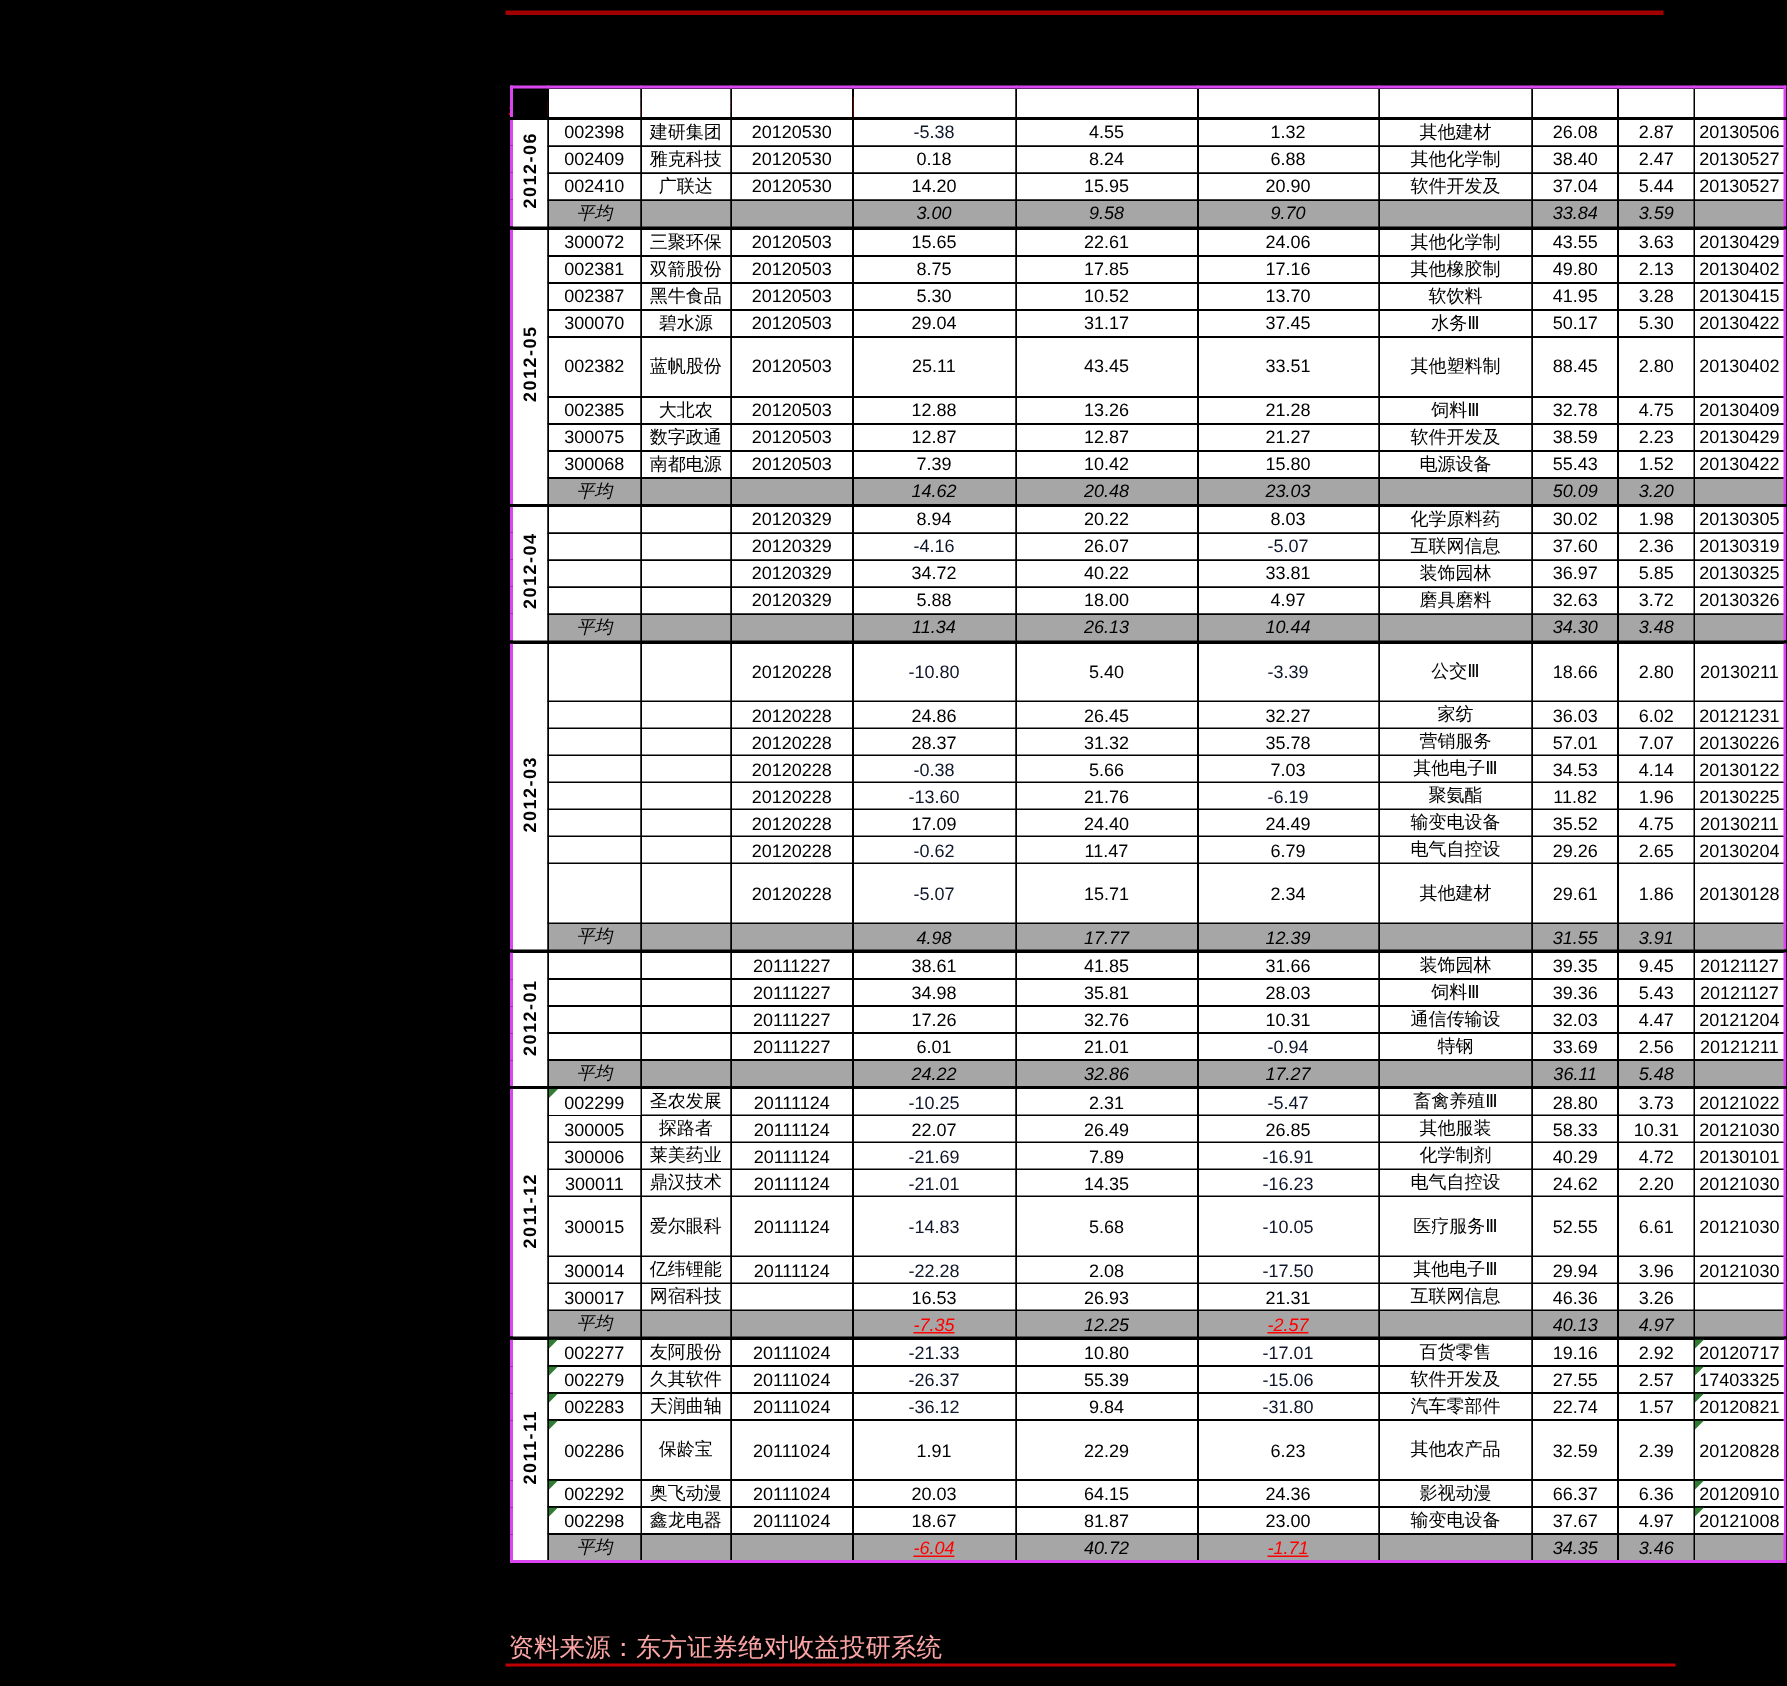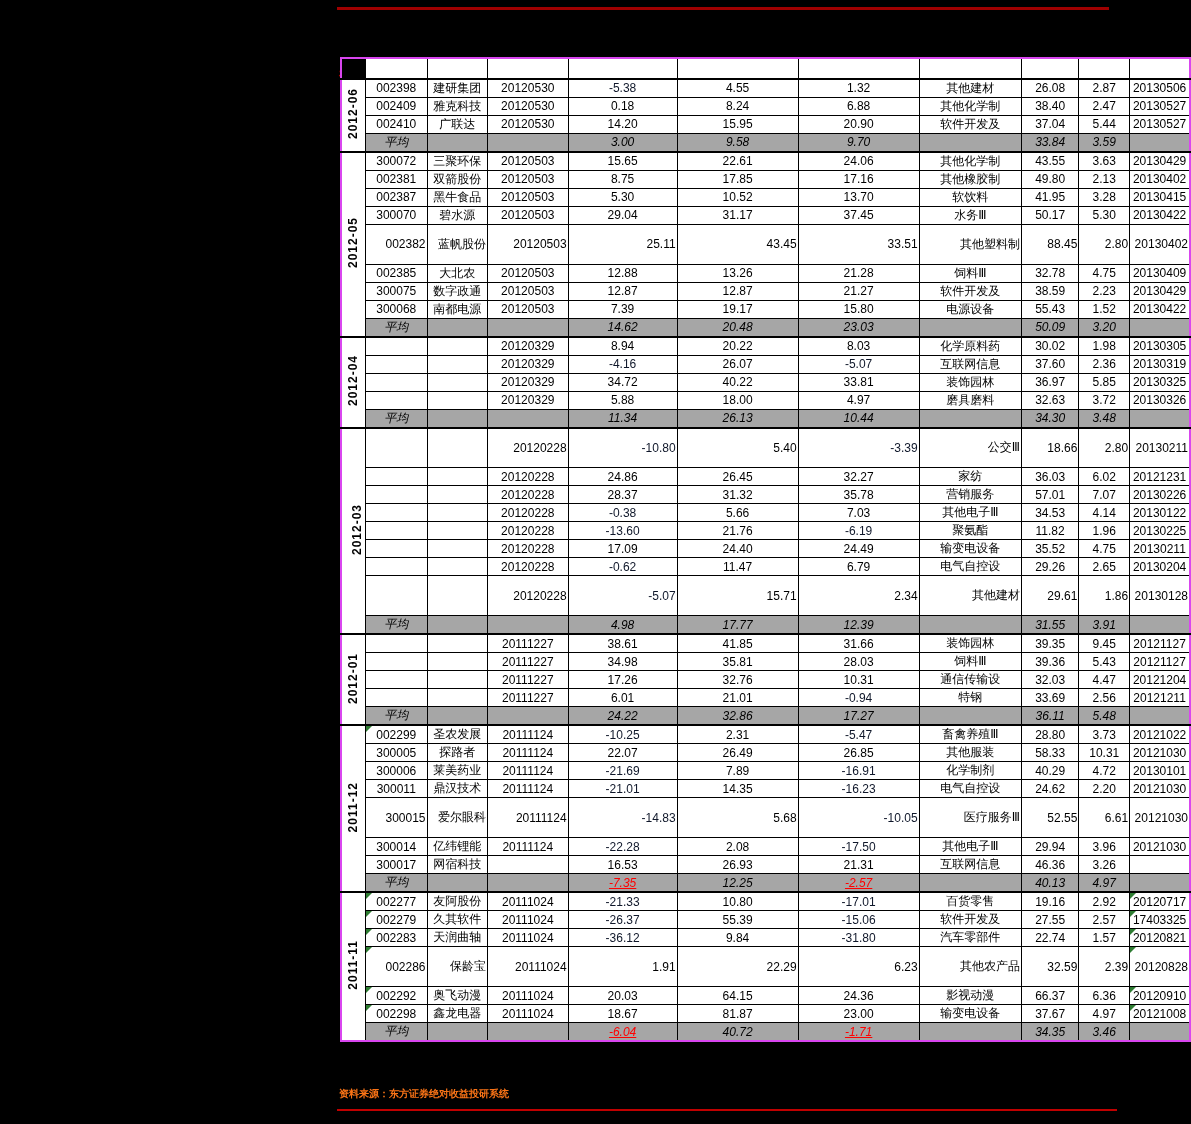--- a/index.html
+++ b/index.html
@@ -31,42 +31,42 @@
     height:18px;
     box-sizing:border-box;
   }
   thead th{
     background:#C00000;color:#fff;font-weight:bold;
     white-space:pre-line;line-height:1.55;
     height:61px;border-bottom:2px solid #000;
     font-size:12px;
   }
   thead th.corner{background:#000;}
-  tr.tall td{height:40px;text-align:right;}
+  tr.tall td{height:40px;}
   tr.grp-start td{border-top:2px solid #000;}
   td.month-cell{background:#fff;vertical-align:middle;padding:0;}
   td.month-cell .vtext{
     display:inline-block;
     writing-mode:vertical-rl;transform:rotate(180deg);
     font-weight:bold;font-size:12px;letter-spacing:1px;
     white-space:nowrap;
   }
   td.blk{background:#000;}
   td.left{text-align:left;padding-left:2px;}
   td.neg{color:#0f172a;}
   tr.avg td{background:#A6A6A6;font-style:italic;}
   tr.avg td.neg{color:#FF0000;text-decoration:underline;}
   td.gm{position:relative;}
   td.gm::before{
     content:"";position:absolute;left:0;top:0;width:0;height:0;
     border-top:6px solid #2E7D32;border-right:6px solid transparent;
   }
   .footer{
     position:absolute;left:339px;top:1087px;
-    color:#f97316;font-weight:bold;font-size:10px;white-space:nowrap;
+    color:#fca5a5;font-weight:normal;font-size:17px;white-space:nowrap;
   }
 </style>
 </head>
 <body>
 
 <div class="page">
   <div class="top-line"></div>
   <div class="title">表 1：次新股推荐组合表现（截止 20120702）</div>
 
   <table class="rec">
@@ -235,21 +235,21 @@
           <td class="left">软件开发及</td>
           <td>38.59</td>
           <td>2.23</td>
           <td>20130429</td>
         </tr>
         <tr>
           <td>300068</td>
           <td>南都电源</td>
           <td>20120503</td>
           <td>7.39</td>
-          <td>19.17</td>
+          <td>10.42</td>
           <td>15.80</td>
           <td class="left">电源设备</td>
           <td>55.43</td>
           <td>1.52</td>
           <td>20130422</td>
         </tr>
         <tr class="avg">
           <td>平均</td>
           <td></td>
           <td></td>

